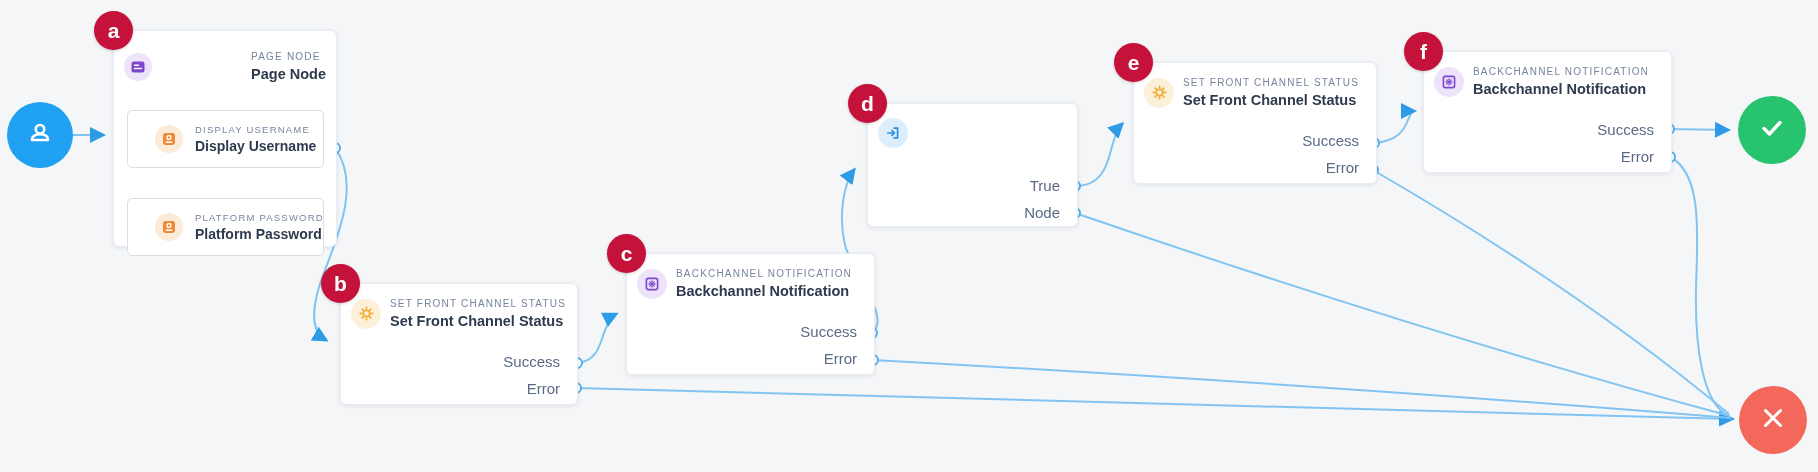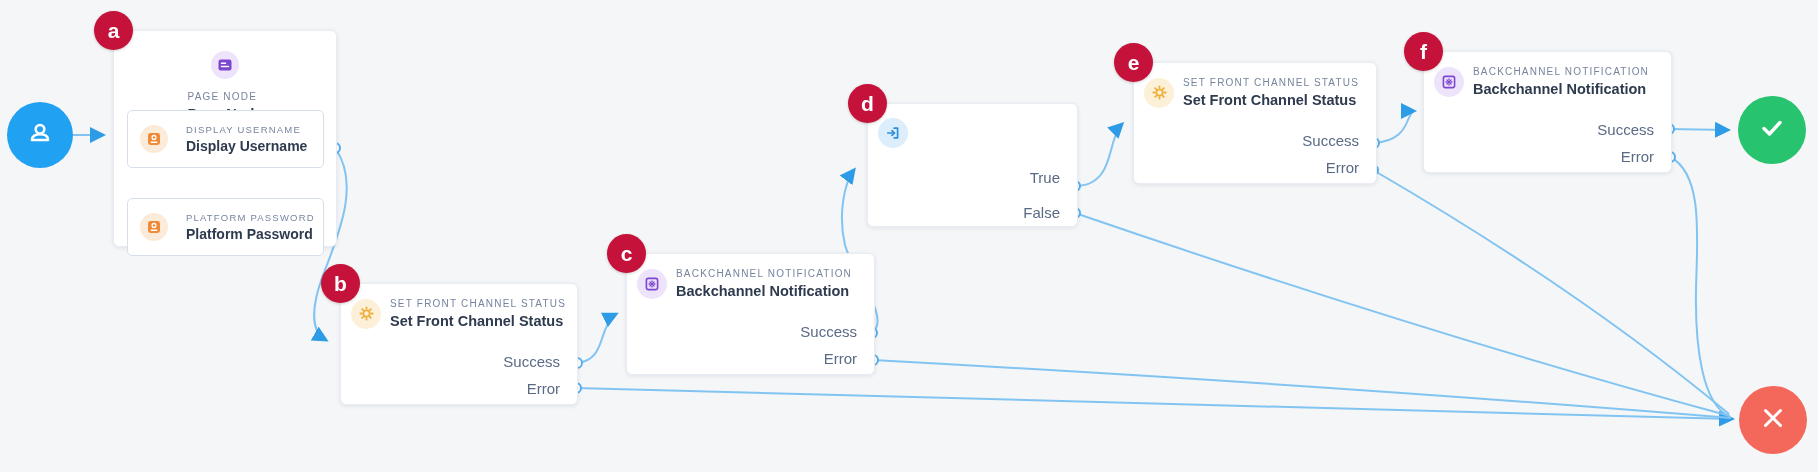--- a/index.html
+++ b/index.html
@@ -15,24 +15,24 @@
   .hdr{display:flex;align-items:center;gap:9px;padding:14px 0 0 10px;}
   .icn{width:30px;height:30px;border-radius:50%;display:flex;align-items:center;justify-content:center;flex:none;}
   .icn.amber{background:#FCF0D8}
   .icn.purple{background:#EDE3FB}
   .icn.blue{background:#DCEDFB}
   .icn.orange{background:#FDEBD9}
   .cat{font-size:10px;letter-spacing:1.2px;color:#76849D;font-weight:500;margin-bottom:4px;white-space:nowrap;}
   .ttl{font-size:14.5px;font-weight:700;color:#2E3A4E;white-space:nowrap;}
   .out{position:absolute;right:17px;font-size:15px;color:#5A6A85;line-height:20px;}
 
-  .card-a .hdr{justify-content:space-between;padding:20px 10px 0 10px;gap:12px;flex-direction:column;}
+  .card-a .hdr{justify-content:space-between;padding:20px 10px 0 10px;gap:12px;}
   .card-a .icn{width:28px;height:28px;}
   .sub{position:absolute;left:13px;width:197px;height:58px;border:1px solid #D9DFE9;border-radius:5px;
-       background:#fff;display:flex;align-items:center;gap:18px;padding-left:12px;box-sizing:border-box;}
+       background:#fff;display:flex;align-items:center;gap:12px;padding-left:27px;box-sizing:border-box;}
   .sub .icn{width:28px;height:28px;}
   .sub .cat{font-size:9.5px;margin-bottom:3px;}
   .sub .ttl{font-size:14px;}
 
   .terminal{position:absolute;border-radius:50%;display:flex;align-items:center;justify-content:center;}
   .t-start{left:7px;top:102px;width:66px;height:66px;background:#21A1F1;}
   .t-success{left:1738px;top:96px;width:68px;height:68px;background:#27C36F;}
   .t-error{left:1739px;top:386px;width:68px;height:68px;background:#F4685C;}
 </style>
 </head>
@@ -167,22 +167,22 @@
     <div class="badge">d</div>
     <div class="hdr">
       <span class="icn blue">
         <svg width="16" height="16" viewBox="0 0 16 16" fill="none" stroke="#2B8FDF" stroke-width="1.7" stroke-linecap="round" stroke-linejoin="round">
           <path d="M9.2 3.2 H 12.6 V 12.8 H 9.2"></path>
           <path d="M2.8 8 H 9.4"></path>
           <path d="M7 5.6 L 9.5 8 L 7 10.4"></path>
         </svg>
       </span>
     </div>
-    <div class="out" style="top:64px;">True</div>
-    <div class="out" style="top:99px;">False</div>
+    <div class="out" style="top:72px;">True</div>
+    <div class="out" style="top:99px;">Node</div>
   </div>
 
   <div class="card" style="left:1133px;top:62px;width:244px;height:122px;">
     <div class="badge">e</div>
     <div class="hdr">
       <span class="icn amber">
         <svg width="17" height="17" viewBox="0 0 16 16" fill="none" stroke="#EFAF3C" stroke-linecap="round">
           <circle cx="8" cy="8" r="3" stroke-width="1.7"></circle>
           <path stroke-width="1.7" d="M8 2.2 V 3.6 M8 12.4 V 13.8 M2.2 8 H 3.6 M12.4 8 H 13.8 M3.9 3.9 L 4.9 4.9 M11.1 11.1 L 12.1 12.1 M12.1 3.9 L 11.1 4.9 M4.9 11.1 L 3.9 12.1"></path>
         </svg>

